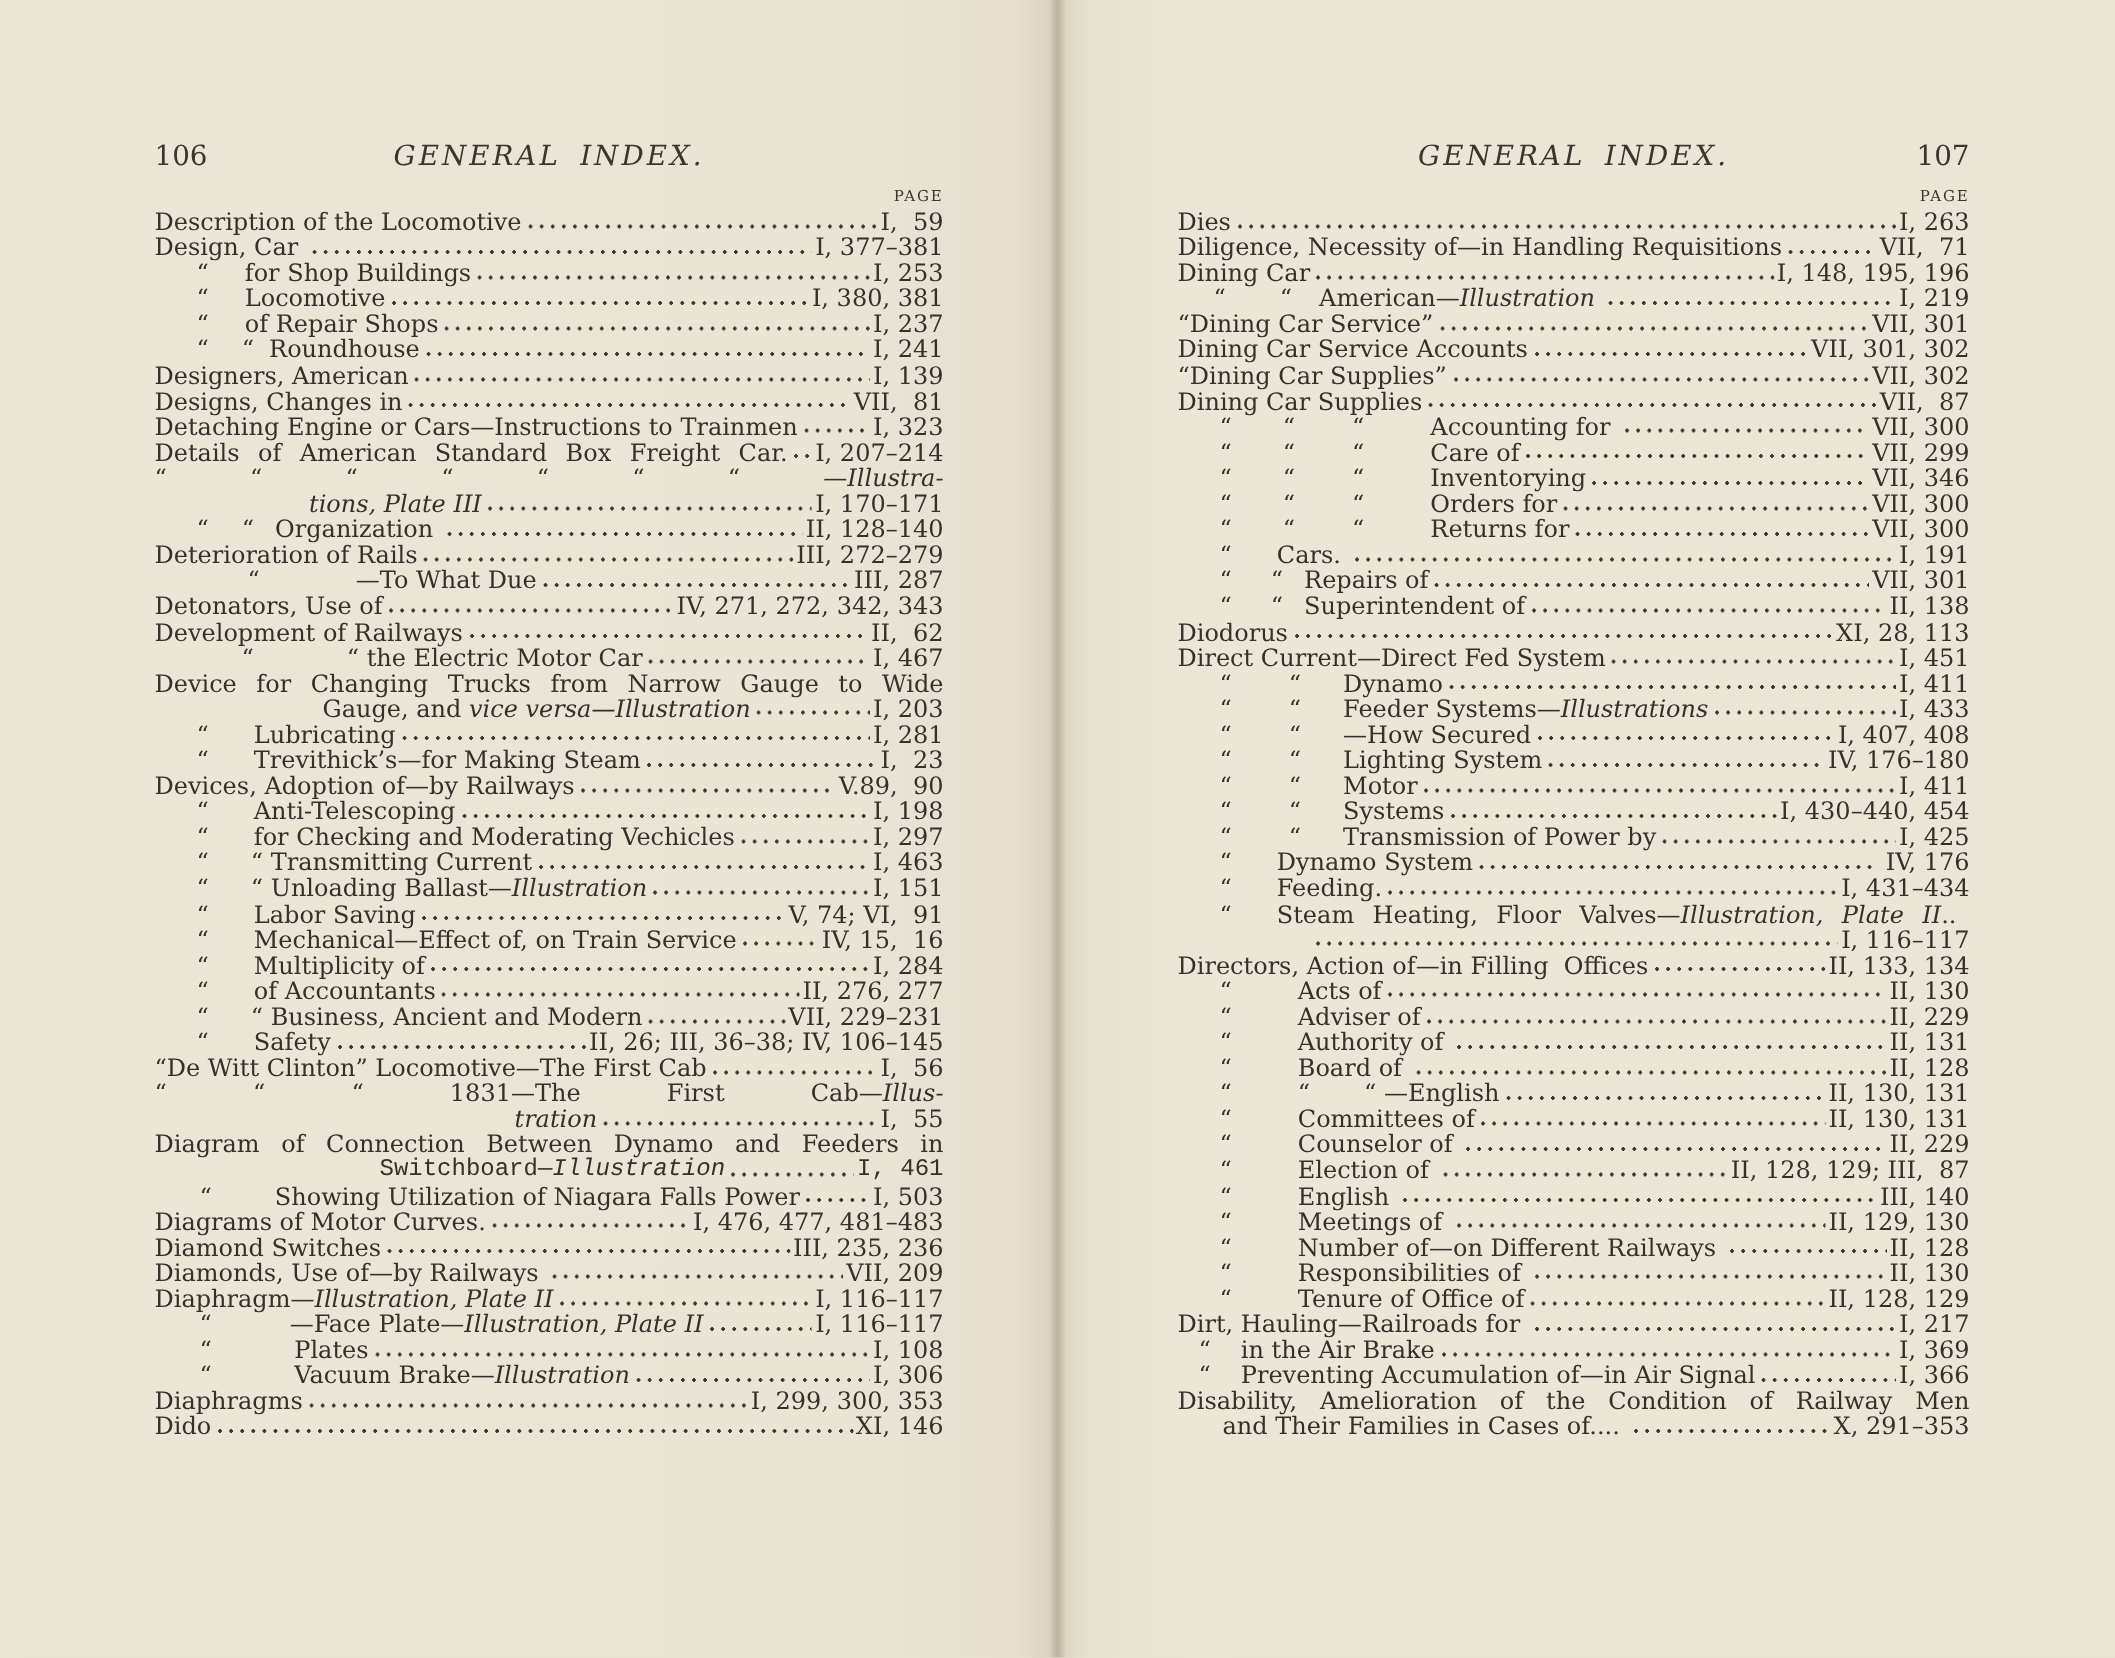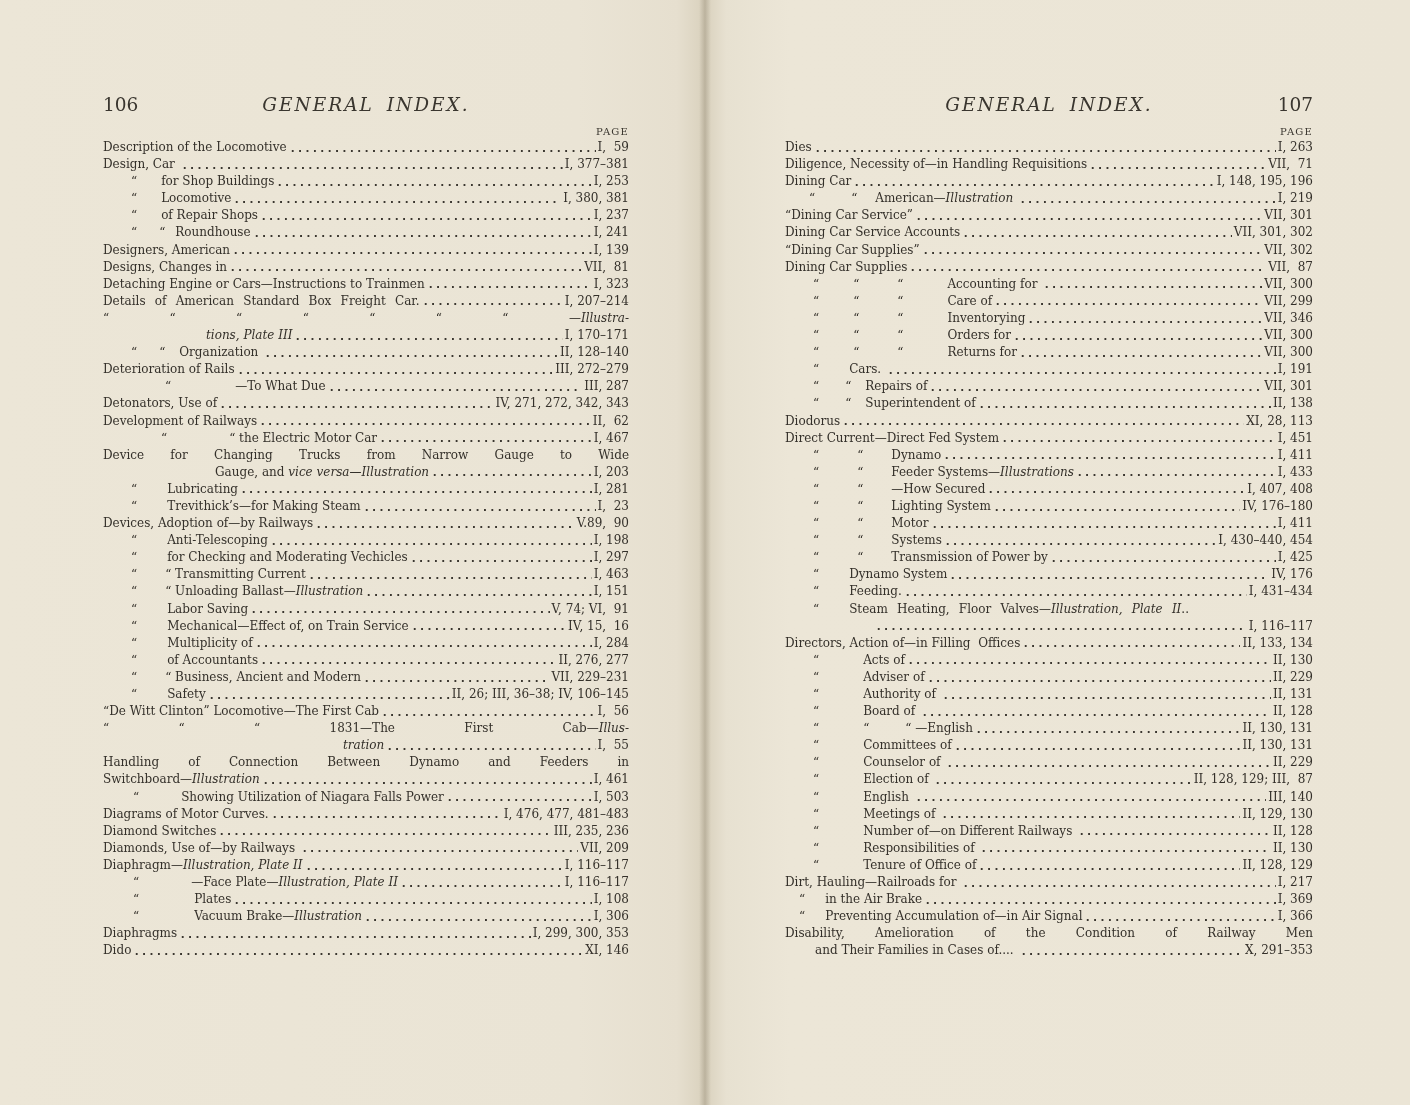--- a/index.html
+++ b/index.html
@@ -30,21 +30,21 @@
     position:absolute;left:0;right:0;text-align:center;
     font-style:italic;font-size:18.5px;letter-spacing:2px;word-spacing:5px;color:#3a362f;
   }
   .folio{position:absolute;top:0;font-size:18.5px;color:#3a362f;}
   .page.left  .folio{left:0;}
   .page.right .folio{right:0;}
   .page-col-label{
     text-align:right;font-size:10px;letter-spacing:1.2px;
     margin:6px 0 2px 0;color:#3a362f;
   }
-  .entries{font-size:12px;line-height:17.1px;}
+  .entries{font-size:16px;line-height:17.1px;}
   .line{display:flex;align-items:baseline;}
   .lbl{white-space:pre;}
   .line.fill{display:block;text-align:justify;text-align-last:justify;}
   .line.fill .lbl{white-space:normal;}
   .line.ws .lbl{word-spacing:0.45em;}
   .pad{display:inline-block;height:1px;}
   .dots{
     flex:1 1 auto;min-width:12px;margin:0 2px 0 1px;align-self:stretch;
     background-image:radial-gradient(circle,#3a362f 1.05px,rgba(0,0,0,0) 1.35px);
     background-size:7.4px 4px;background-repeat:repeat-x;
@@ -226,22 +226,22 @@
           <span class="lbl">“De Witt Clinton” Locomotive—The First Cab</span>
           <span class="dots"></span>
           <span class="ref">I,  56</span>
         </div>
         <div class="line fill"><span class="lbl">“ “ “ 1831—The First Cab—<i>Illus-</i></span></div>
         <div class="line" style="margin-left: 240px;">
           <span class="lbl"><i>tration</i></span>
           <span class="dots"></span>
           <span class="ref">I,  55</span>
         </div>
-        <div class="line fill"><span class="lbl">Handling of Connection Between Dynamo and Feeders in</span></div>
-        <div class="line" style="">
+        <div class="line fill"><span class="lbl">Diagram of Connection Between Dynamo and Feeders in</span></div>
+        <div class="line" style="margin-left: 150px; font-family: Liberation Mono, monospace;">
           <span class="lbl">Switchboard—<i>Illustration</i></span>
           <span class="dots"></span>
           <span class="ref">I, 461</span>
         </div>
         <div class="line">
           <span class="lbl"><span class="pad" style="width: 30px;"></span>“<span class="pad" style="width: 42px;"></span>Showing Utilization of Niagara Falls Power</span>
           <span class="dots"></span>
           <span class="ref">I, 503</span>
         </div>
         <div class="line">

